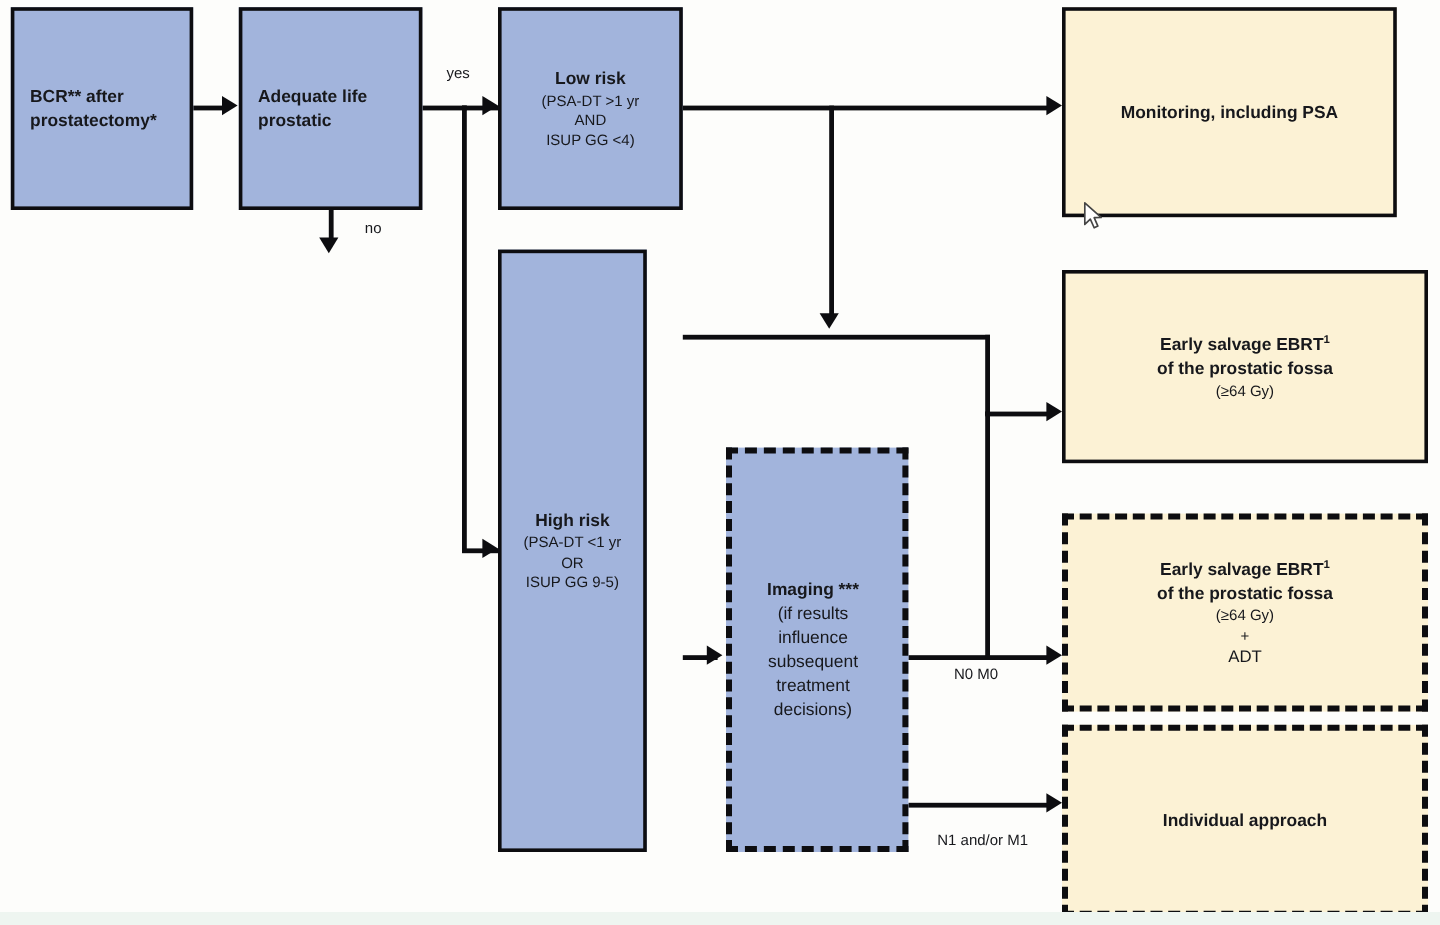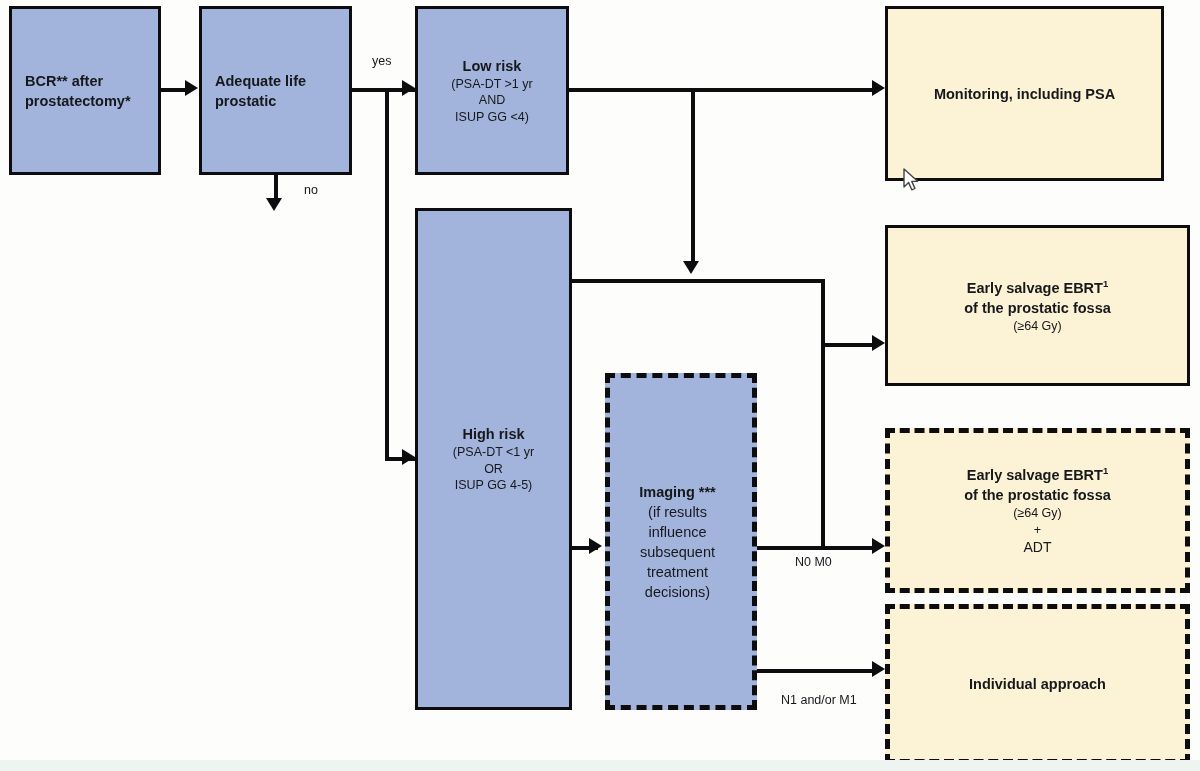--- a/index.html
+++ b/index.html
@@ -147,25 +147,25 @@
   </div>
 
 
   <div class="box blue solid ctr" style="left:415px; top:6px; width:154px; height:169px;">
     <div class="t1">Low risk</div>
     <div class="t2">(PSA-DT &gt;1 yr</div>
     <div class="t2">AND</div>
     <div class="t2">ISUP GG &lt;4)</div>
   </div>
 
-  <div class="box blue solid ctr" style="left:415px; top:208px; width:157px; height:502px;">
+  <div class="box blue solid ctr" style="left:415px; top:208px; width:124px; height:502px;">
     <div class="t1">High risk</div>
     <div class="t2">(PSA-DT &lt;1 yr</div>
     <div class="t2">OR</div>
-    <div class="t2">ISUP GG 4-5)</div>
+    <div class="t2">ISUP GG 9-5)</div>
   </div>
 
   <div class="box blue dashed lft" style="left:605px; top:373px; width:152px; height:337px;align-items:center;">
     <div class="t1">Imaging ***</div>
     <div class="t1" style="font-weight:normal;">(if results</div>
     <div class="t1" style="font-weight:normal;">influence</div>
     <div class="t1" style="font-weight:normal;">subsequent</div>
     <div class="t1" style="font-weight:normal;">treatment</div>
     <div class="t1" style="font-weight:normal;">decisions)</div>
   </div>

